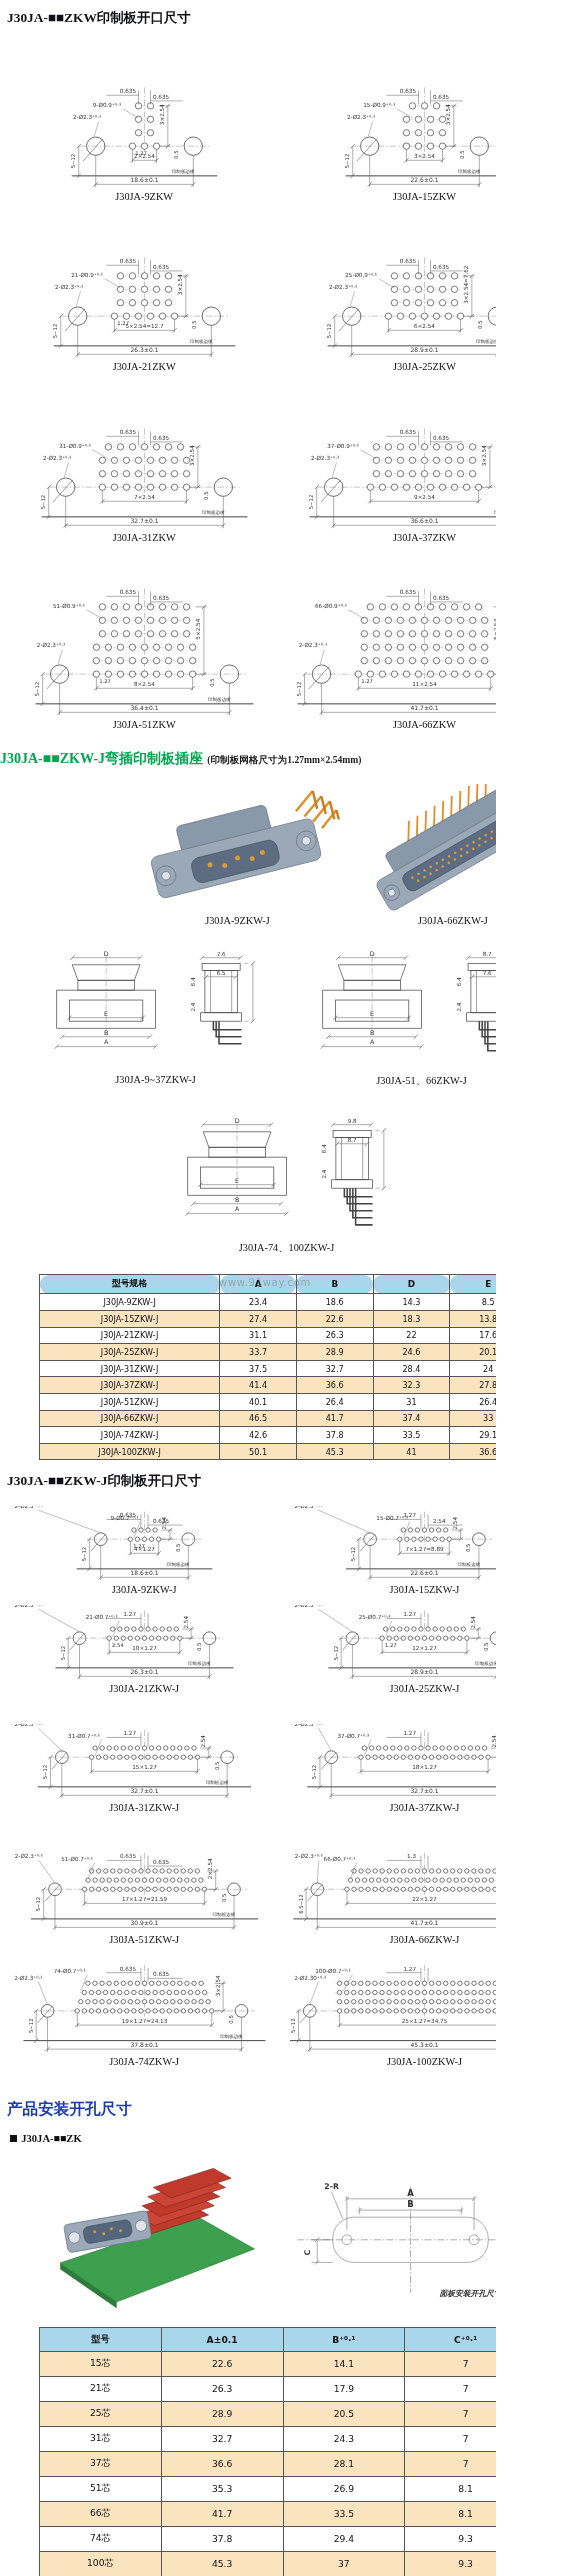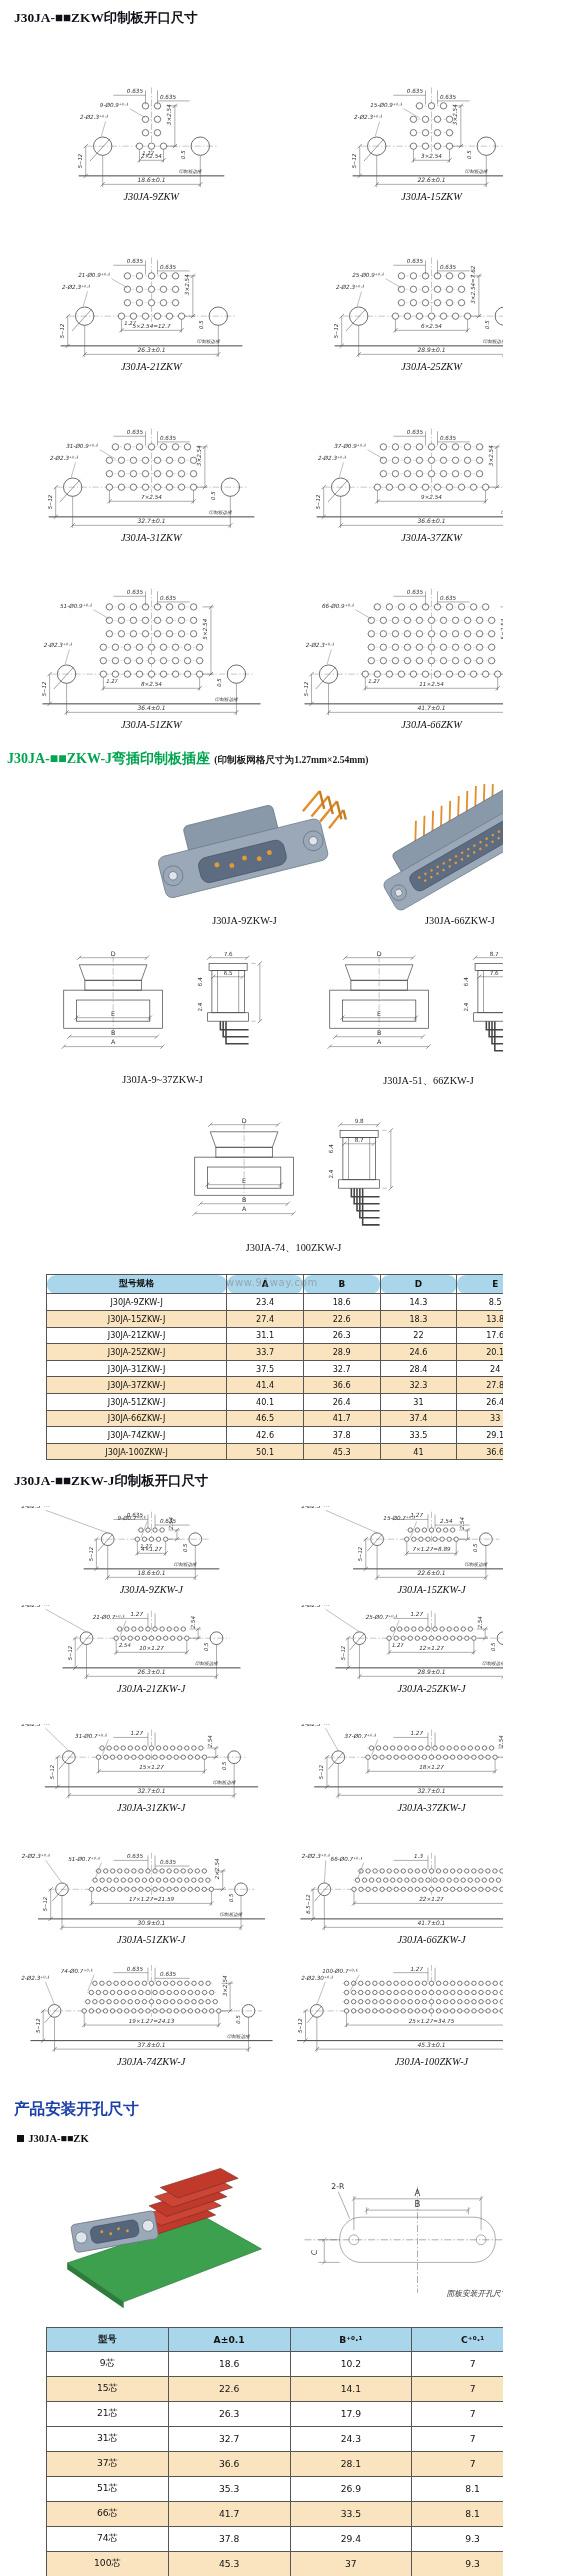--- a/index.html
+++ b/index.html
@@ -1,24 +1,24 @@
 <!DOCTYPE html>
 <html style="font-size:11.3px"><head>
 <meta charset="utf-8">
 <style>
   html,body{margin:0;padding:0;background:#fff;}
   .page{position:relative;width:496px;height:2576px;background:#fff;overflow:hidden;
-        font-family:"Liberation Sans",sans-serif;color:#222;margin-left:7px;}
+        font-family:"Liberation Sans",sans-serif;color:#222;}
   .abs{position:absolute;}
   h2.sec{margin:0;font-family:"Liberation Serif",serif;font-weight:bold;font-size:13.4px;color:#101018;}
   h2.sec.green{color:#00a551;font-size:14px;}
   h2.sec.blue{color:#1c3ea8;font-size:15.6px;}
   .sec-note{font-family:"Liberation Serif",serif;font-weight:bold;font-size:9.6px;color:#222;margin-left:4.2px;}
   .caption{font-family:"Liberation Serif",serif;font-size:10.3px;color:#111;text-align:center;}
-  .diag-cell{position:absolute;width:277px;display:flex;flex-direction:column;align-items:center;justify-content:flex-end;font-style:italic;}
+  .diag-cell{position:absolute;width:277px;display:flex;flex-direction:column;align-items:center;justify-content:flex-end;}
   .diag-cell svg{display:block;}
   .diag-cell .caption{margin-top:1.4px;}
   svg text{font-family:"DejaVu Sans",sans-serif;fill:#333;}
   svg .cad{stroke:#5a5a5a;stroke-width:0.7;fill:none;}
   table.dt{border-collapse:collapse;width:100%;table-layout:fixed;border:1.4px solid #4a4a4a;}
   table.dt th,table.dt td{border:0.7px solid #555;text-align:center;padding:0;
       font-family:"DejaVu Sans",sans-serif;font-size:8.1px;color:#111;}
   #table1 th{background:#a9d6ea;height:18.4px;font-size:8.8px;font-weight:bold;border-radius:9px;}
   #table1 td{height:15.6px;background:#fff;}
   #table1 tr.peach td{background:#fae4c0;}
@@ -1943,21 +1943,21 @@
         <circle cx="146" cy="116" r="8" fill="#dfe5ea" stroke="#66727f"></circle>
         <rect x="64" y="104" width="68" height="24" rx="8" fill="#55657a" stroke="#44536a"></rect>
         <circle cx="80" cy="113" r="2" fill="#e09a36"></circle>
           <circle cx="92" cy="118" r="2" fill="#e09a36"></circle>
         <circle cx="104" cy="113" r="2" fill="#e09a36"></circle>
           <circle cx="116" cy="118" r="2" fill="#e09a36"></circle>
       </g>
     </svg>
   </div>
 
-  <div class="abs" style="top:2155px;left:290px;">
+  <div class="abs" style="top:2155px;left:290px;font-weight:bold;">
     <svg width="241" height="159" viewBox="0 0 340 225">
       <g class="cad">
         <line x1="10" y1="120" x2="330" y2="120" stroke-dasharray="10 3 2 3"></line>
         <line x1="170" y1="45" x2="170" y2="195" stroke-dasharray="10 3 2 3"></line>
         <rect x="60" y="88" width="220" height="64" rx="30"></rect>
         <circle cx="80" cy="120" r="7"></circle>
           <circle cx="260" cy="120" r="7"></circle>
         <line x1="80" y1="106" x2="80" y2="58"></line>
           <line x1="260" y1="106" x2="260" y2="58"></line>
         <line x1="80" y1="62" x2="260" y2="62"></line>
@@ -1999,36 +1999,36 @@
         </colgroup>
         <thead>
           <tr>
             <th>型号</th>
             <th>A±0.1</th>
             <th>B⁺⁰·¹</th>
             <th>C⁺⁰·¹</th>
           </tr>
         </thead>
         <tbody>
-          <tr class="">
-            <td>9芯</td>
-            <td>18.6</td>
-            <td>10.2</td>
-            <td>7</td>
-          </tr>
           <tr class="peach">
             <td>15芯</td>
             <td>22.6</td>
             <td>14.1</td>
             <td>7</td>
           </tr>
           <tr class="">
             <td>21芯</td>
             <td>26.3</td>
             <td>17.9</td>
+            <td>7</td>
+          </tr>
+          <tr class="peach">
+            <td>25芯</td>
+            <td>28.9</td>
+            <td>20.5</td>
             <td>7</td>
           </tr>
           <tr class="">
             <td>31芯</td>
             <td>32.7</td>
             <td>24.3</td>
             <td>7</td>
           </tr>
           <tr class="peach">
             <td>37芯</td>

